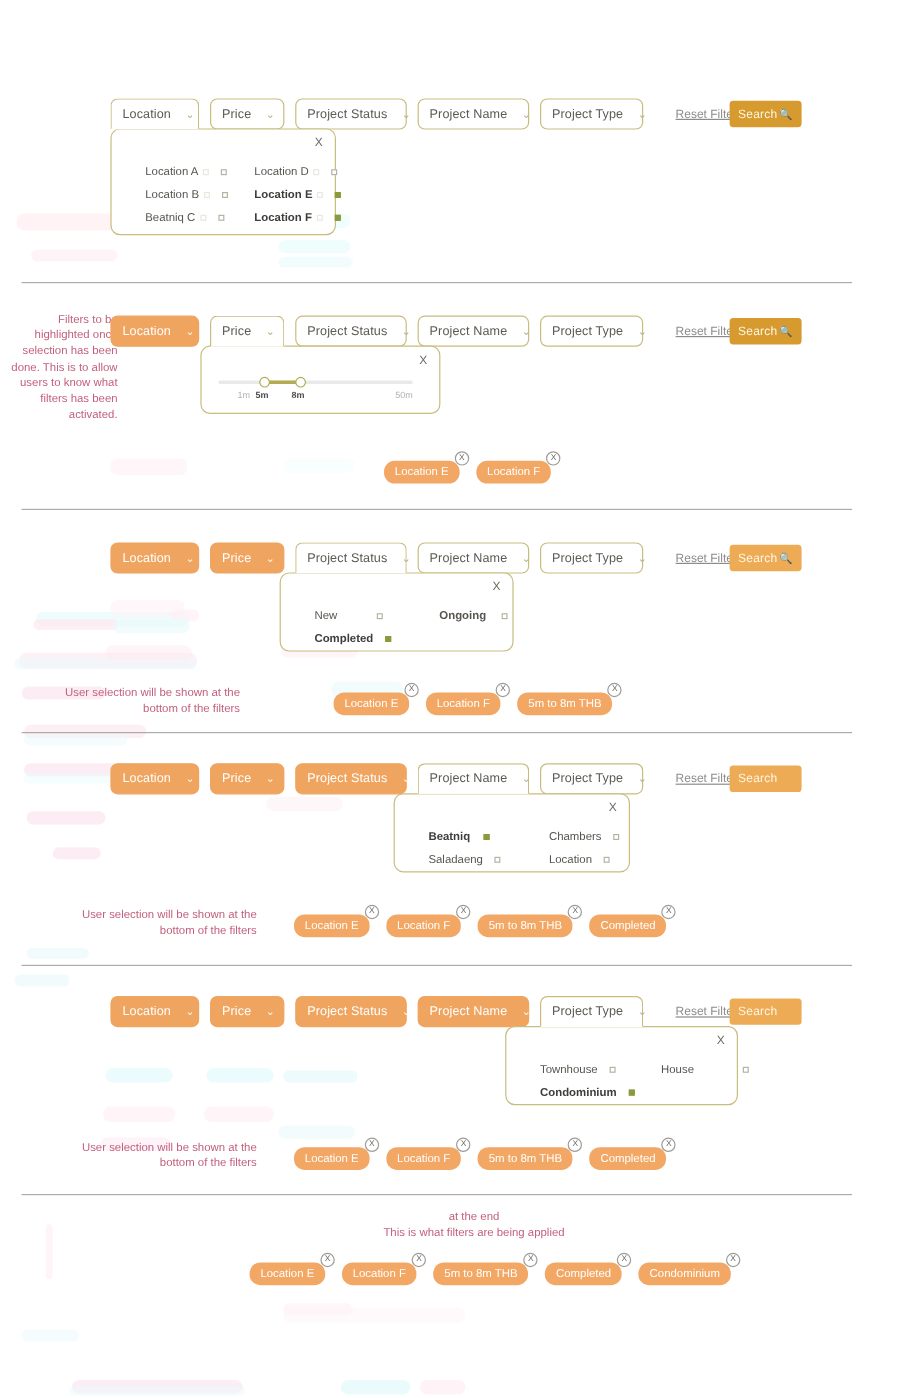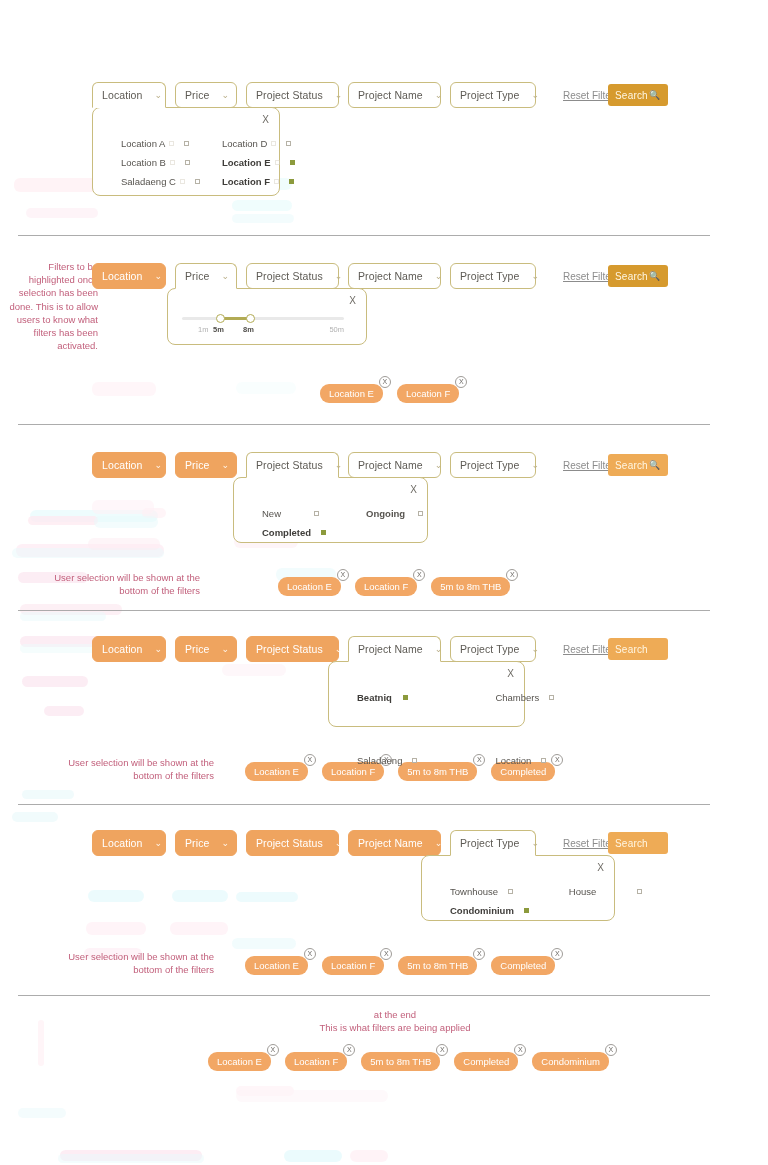--- a/index.html
+++ b/index.html
@@ -278,21 +278,21 @@
           <span class="lbl">Location A</span>
           <span class="ghostbox"></span>
           <span class="box"></span>
         </div>
         <div class="opt">
           <span class="lbl">Location B</span>
           <span class="ghostbox"></span>
           <span class="box"></span>
         </div>
         <div class="opt">
-          <span class="lbl">Saladaeng C</span>
+          <span class="lbl">Beatniq C</span>
           <span class="ghostbox"></span>
           <span class="box"></span>
         </div>
         <div class="opt">
           <span class="lbl">Location D</span>
           <span class="ghostbox"></span>
           <span class="box"></span>
         </div>
         <div class="opt sel">
           <span class="lbl">Location E</span>
@@ -465,21 +465,21 @@
         <span class="cv">⌄</span>
       </div>
       <div class="reset">Reset Filter</div>
     </div>
     <div class="search pale" style="left:608px;top:638px;">
       <span>Search</span>
     </div>
 
     <div class="panel" style="left:328px;top:661px;width:197px;height:66px;">
       <span class="x">X</span>
-      <div class="opts rows2" style="grid-template-rows:repeat(2,19px);gap:44px;">
+      <div class="opts rows2" style="grid-template-rows:repeat(2,19px);">
         <div class="opt sel">
           <span class="lbl">Beatniq</span>
           <span class="box"></span>
         </div>
         <div class="opt">
           <span class="lbl">Saladaeng</span>
           <span class="box"></span>
         </div>
         <div class="opt" style="margin-left:18px;">
           <span class="lbl">Chambers</span>
@@ -551,21 +551,21 @@
       <span class="x">X</span>
       <div class="opts rows2" style="grid-template-rows:repeat(2,19px);">
         <div class="opt wide">
           <span class="lbl">Townhouse</span>
           <span class="box"></span>
         </div>
         <div class="opt wide sel">
           <span class="lbl">Condominium</span>
           <span class="box"></span>
         </div>
-        <div class="opt wide" style="margin-left:18px;gap:16px;">
+        <div class="opt wide" style="gap:16px;">
           <span class="lbl">House</span>
           <span class="box"></span>
         </div>
       </div>
     </div>
 
     <div class="note right" style="left:18px;top:950px;width:196px;">
       <div>User selection will be shown at the</div>
       <div>bottom of the filters</div>
     </div>

